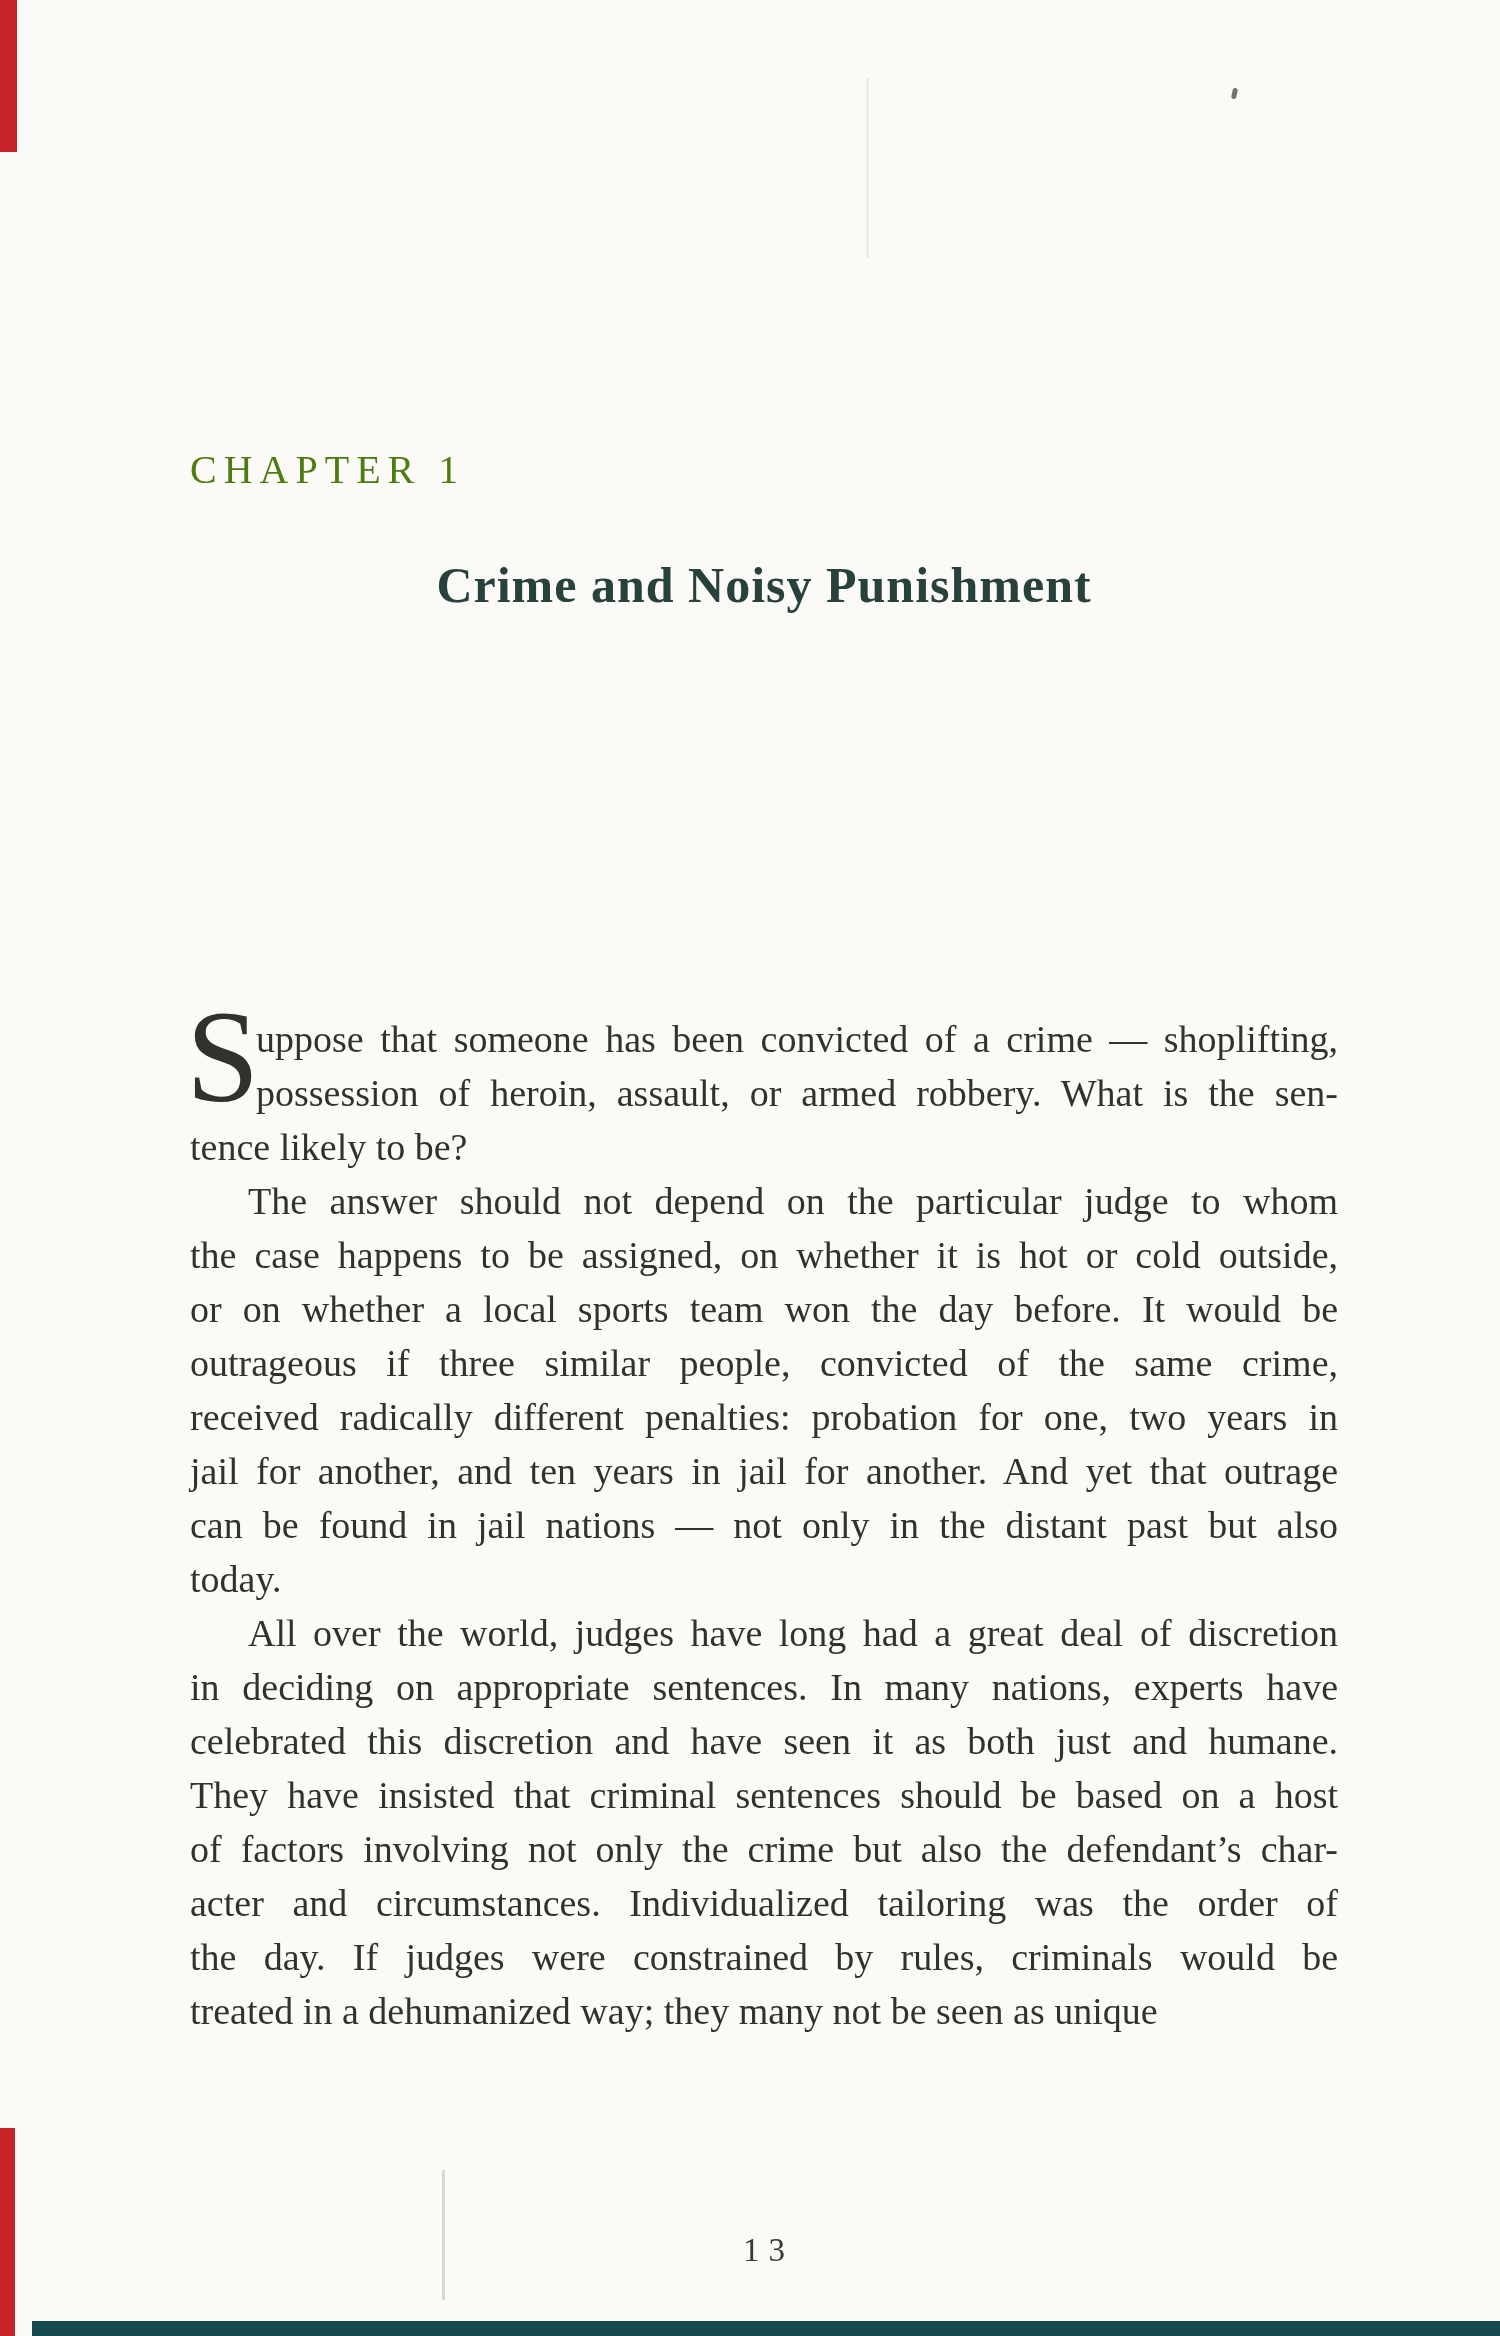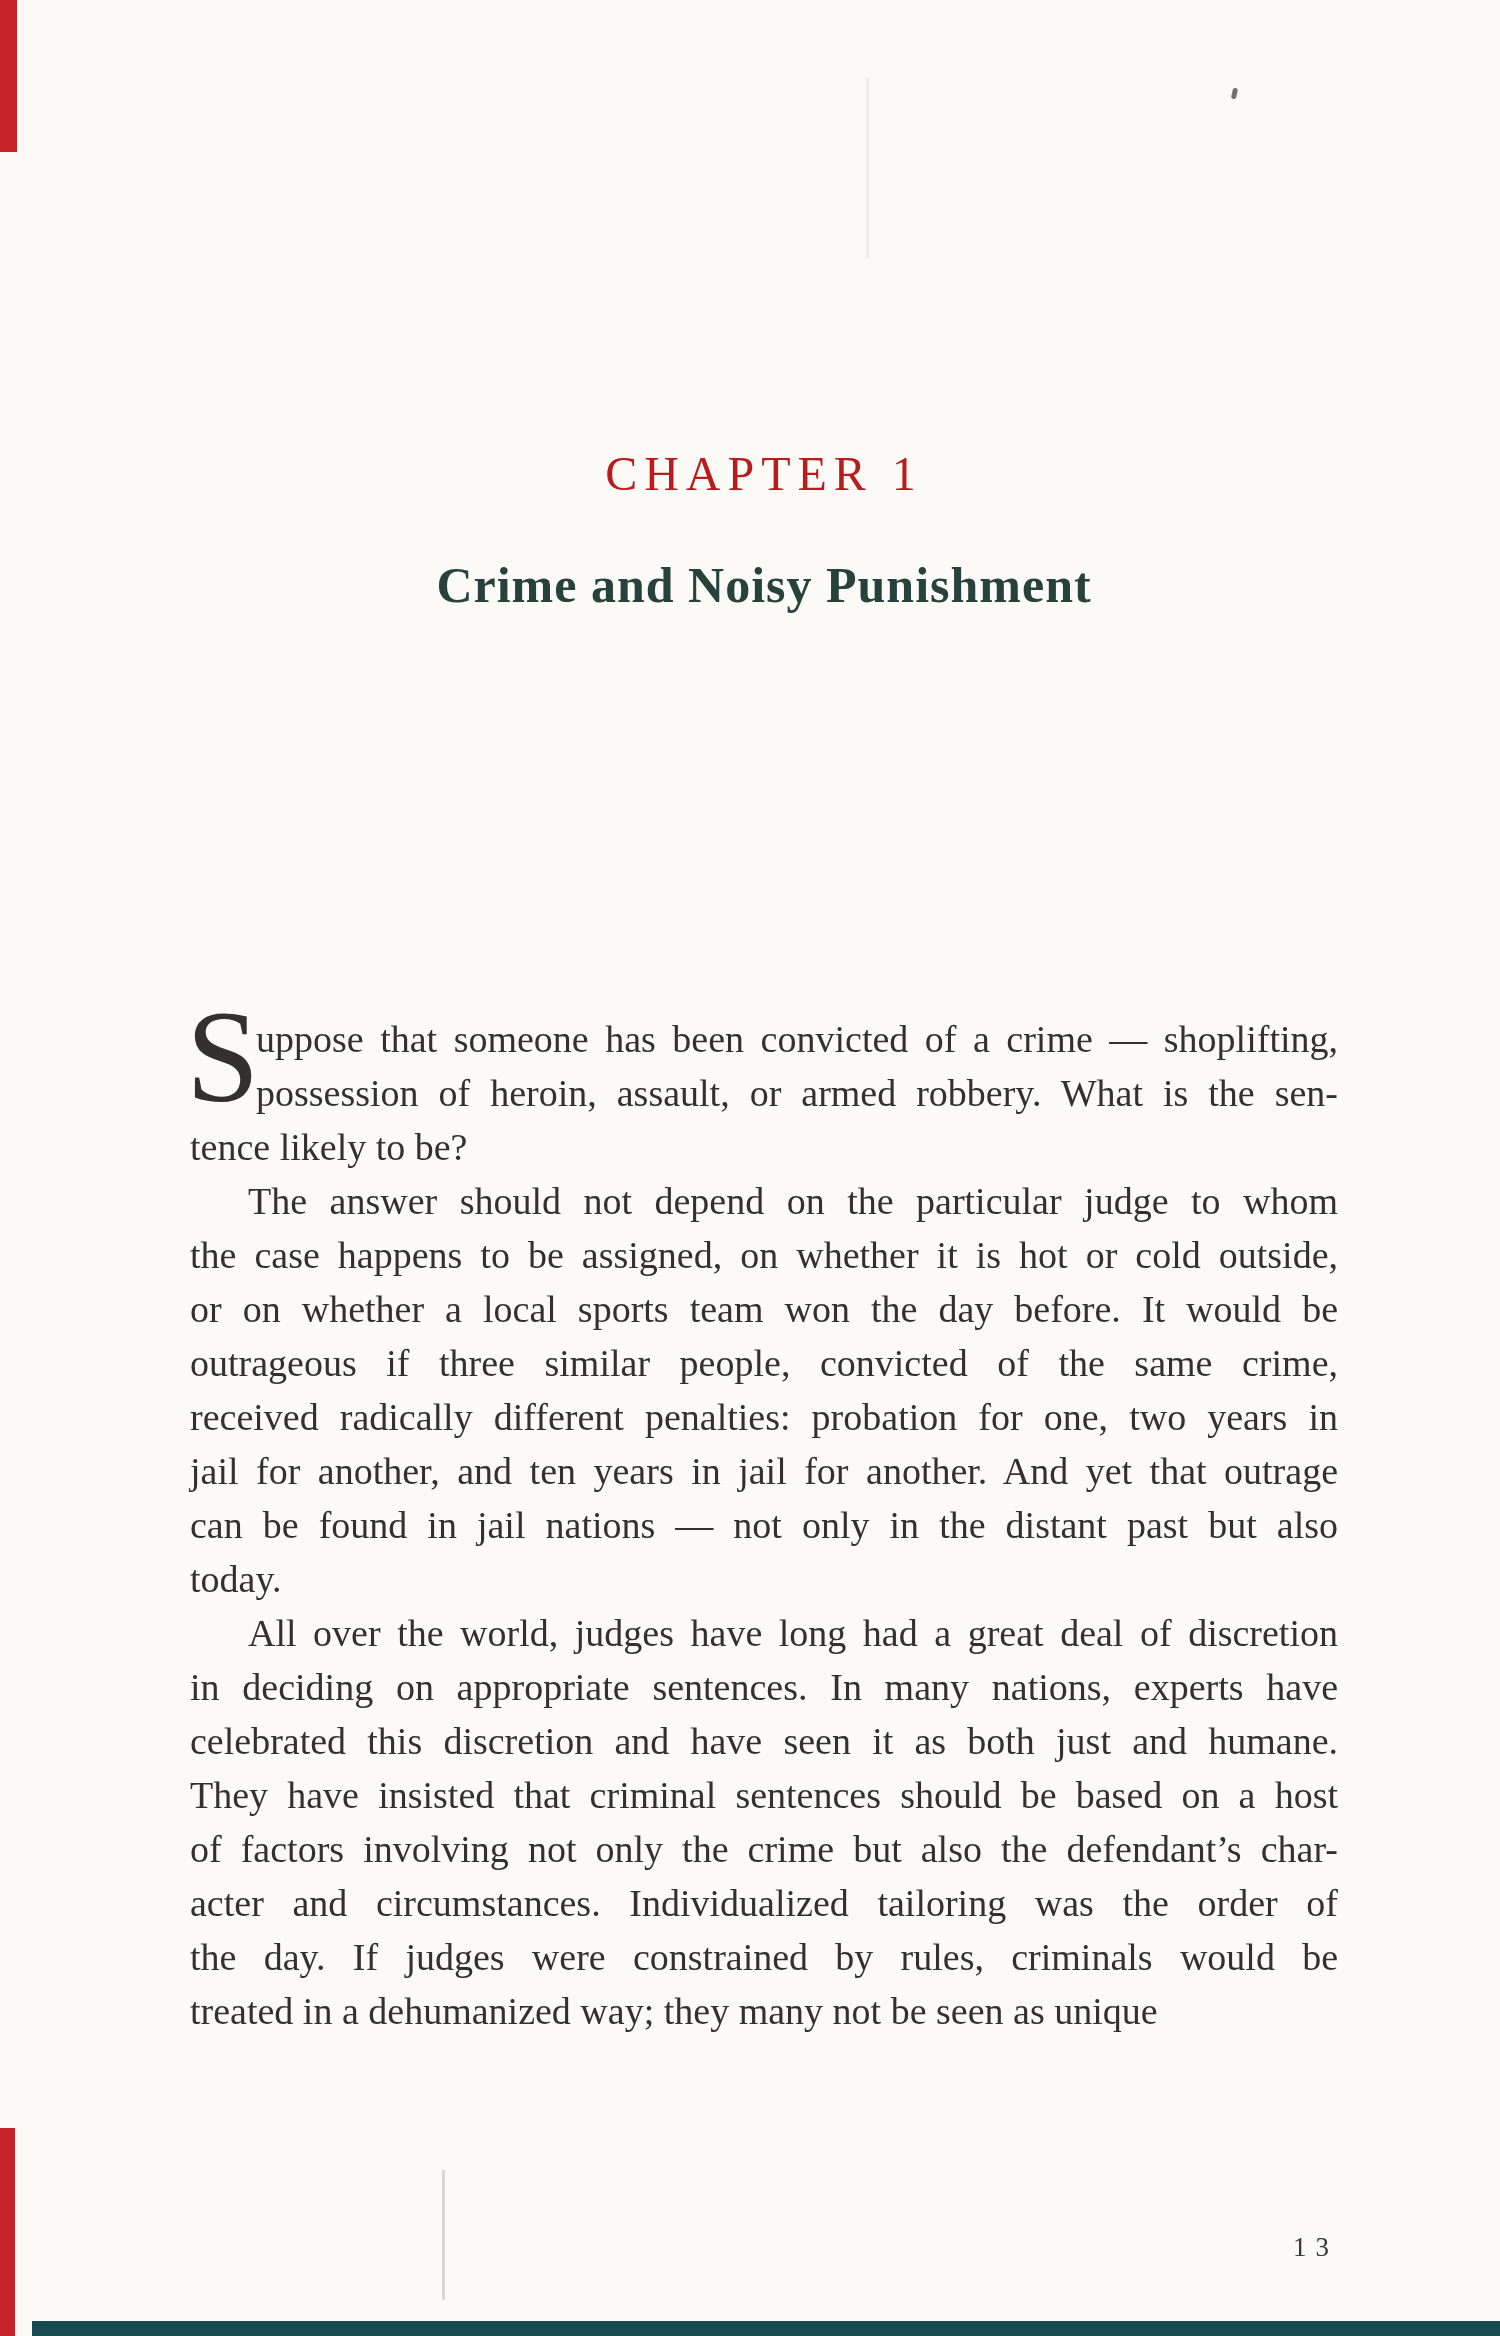--- a/index.html
+++ b/index.html
@@ -48,24 +48,24 @@
     width: 5px; height: 11px;
     border-radius: 3px;
     background: rgba(40,40,35,0.65);
     transform: rotate(12deg);
   }
   
   .chapter-label {
     position: absolute;
     left: 190px; width: 1148px;
     top: 446px;
-    text-align: center;
-    font-size: 48px;
+    text-align: left;
+    font-size: 40px;
     letter-spacing: 7px;
-    color: #b91c1c;
+    color: #4d7c0f;
   }
   .chapter-title {
     position: absolute;
     left: 140px; width: 1248px;
     top: 556px;
     margin: 0;
     text-align: center;
     font-size: 50px;
     font-weight: bold;
     letter-spacing: 1px;
@@ -96,22 +96,22 @@
     left: -4px; top: -21px;
     font-size: 132px;
     line-height: 1;
     color: var(--body-ink, #33312d);
   }
   
   .folio {
     position: absolute;
     left: 190px; width: 1148px;
     top: 2232px;
-    text-align: right;
-    font-size: 27px;
+    text-align: center;
+    font-size: 33px;
     letter-spacing: 9px;
     padding-left: 9px;
     box-sizing: border-box;
     color: #3a3834;
   }
 </style>
 </head>
 <body>
 
 <div class="page">

